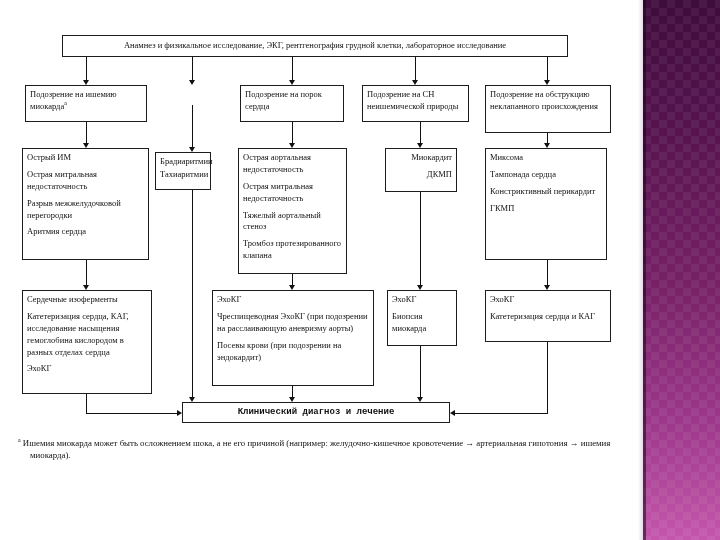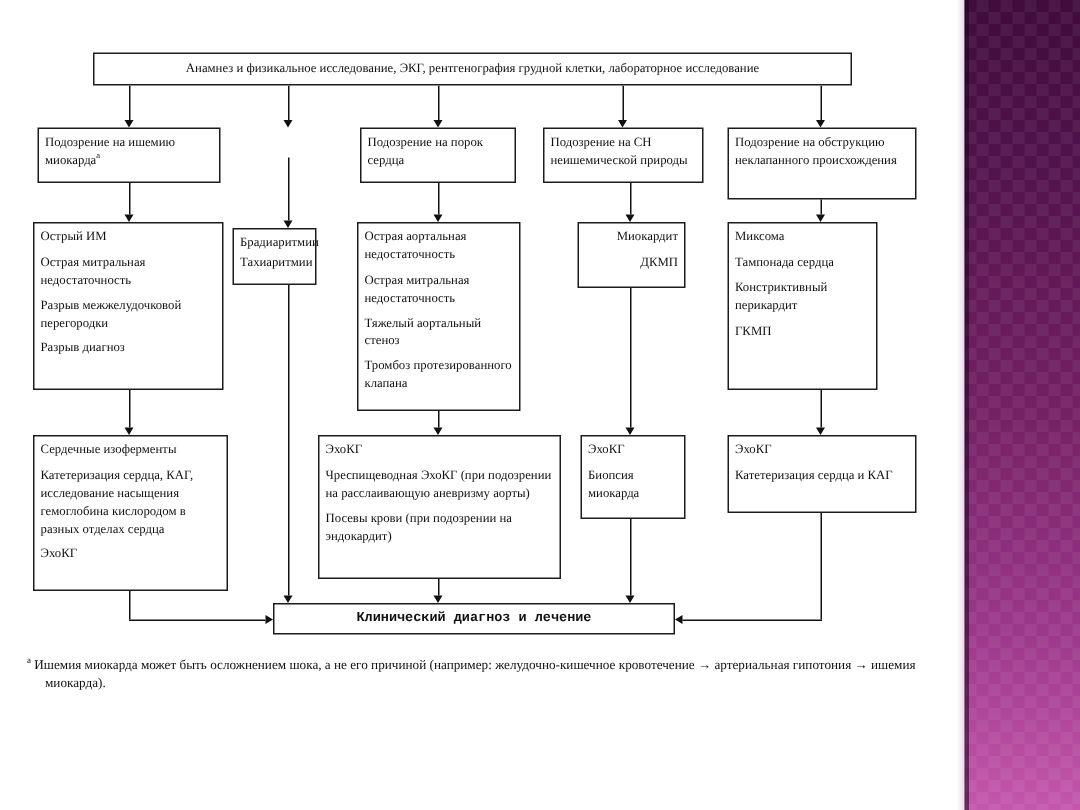--- a/index.html
+++ b/index.html
@@ -96,37 +96,37 @@
     <span>Подозрение на ишемию миокарда</span><sup>а</sup>
   </div>
   <div class="fb" style="left:240px;top:85px;width:104px;min-height:37px;">Подозрение на порок сердца</div>
   <div class="fb" style="left:362px;top:85px;width:107px;min-height:37px;">Подозрение на СН неишемической природы</div>
   <div class="fb" style="left:485px;top:85px;width:126px;min-height:48px;">Подозрение на обструкцию неклапанного происхождения</div>
 
   <div class="fb" style="left:22px;top:148px;width:127px;min-height:112px;">
     <p>Острый ИМ</p>
     <p>Острая митральная недостаточность</p>
     <p>Разрыв межжелудочковой перегородки</p>
-    <p>Разрыв диагноз</p>
+    <p>Аритмия сердца</p>
   </div>
   <div class="fb" style="left:155px;top:152px;width:56px;min-height:38px;">
     <p style="margin-bottom:1px;">Брадиаритмии</p>
     <p>Тахиаритмии</p>
   </div>
   <div class="fb" style="left:238px;top:148px;width:109px;min-height:126px;">
     <p>Острая аортальная недостаточность</p>
     <p>Острая митральная недостаточность</p>
     <p>Тяжелый аортальный стеноз</p>
     <p>Тромбоз протезированного клапана</p>
   </div>
   <div class="fb" style="left:385px;top:148px;width:72px;min-height:44px;text-align:right;">
     <p>Миокардит</p>
     <p>ДКМП</p>
   </div>
-  <div class="fb" style="left:485px;top:148px;width:100px;min-height:112px;">
+  <div class="fb" style="left:485px;top:148px;width:122px;min-height:112px;">
     <p>Миксома</p>
     <p>Тампонада сердца</p>
     <p>Констриктивный перикардит</p>
     <p>ГКМП</p>
   </div>
 
   <div class="fb" style="left:22px;top:290px;width:130px;min-height:104px;">
     <p>Сердечные изоферменты</p>
     <p>Катетеризация сердца, КАГ, исследование насыщения гемоглобина кислородом в разных отделах сердца</p>
     <p>ЭхоКГ</p>

